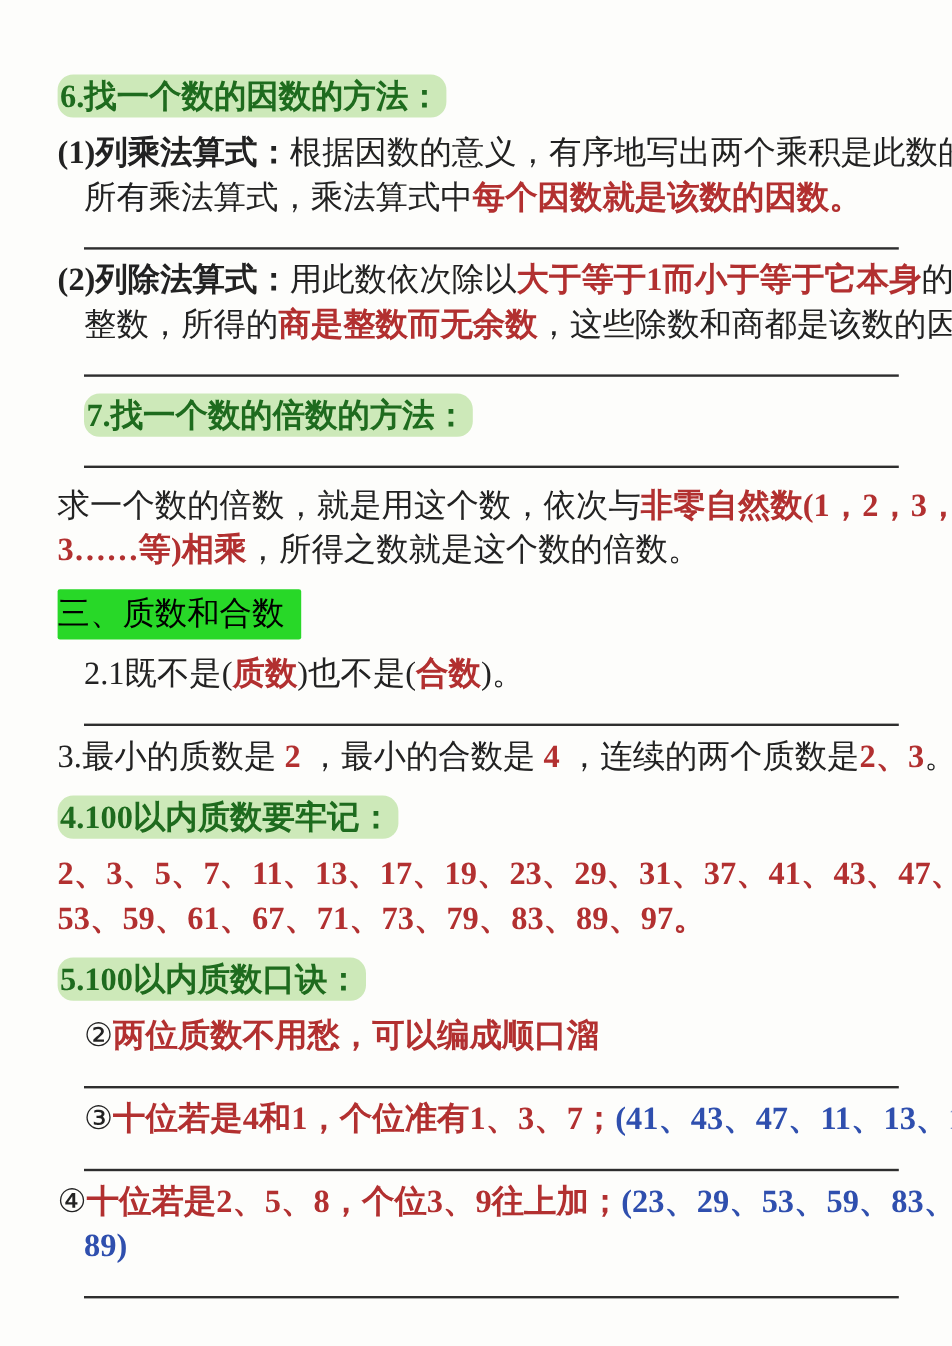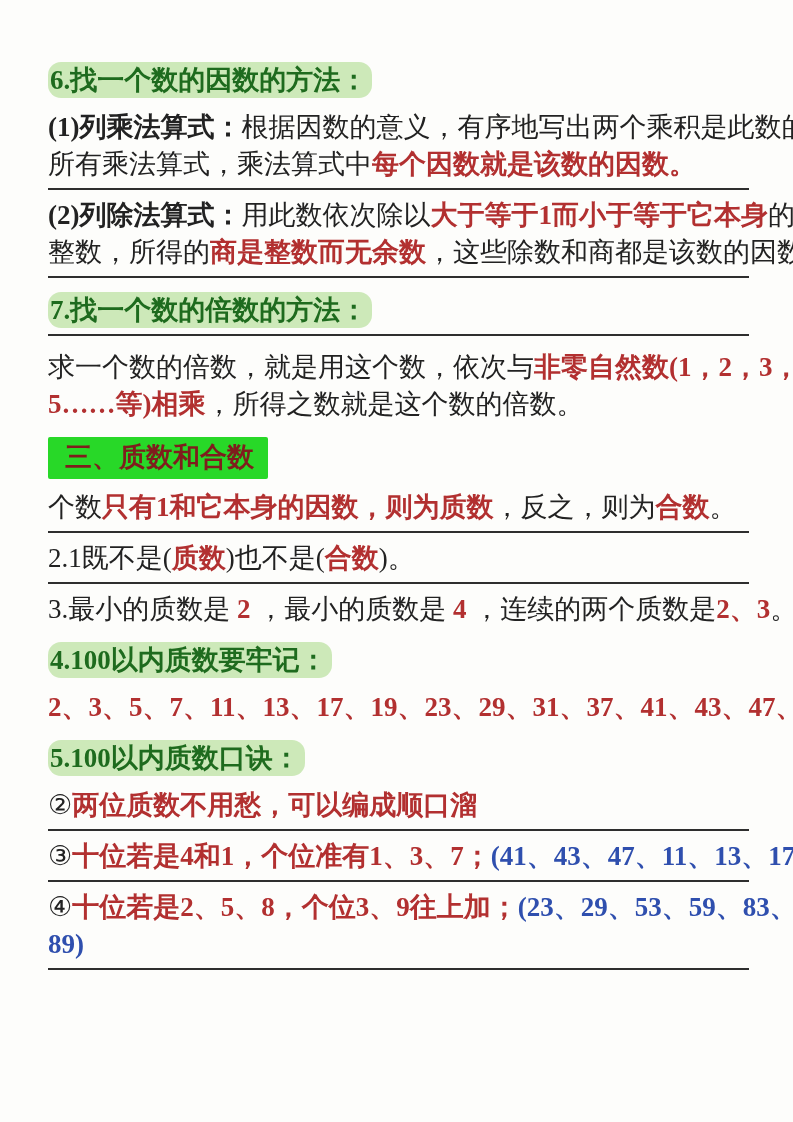--- a/index.html
+++ b/index.html
@@ -11,58 +11,58 @@
     width:793px;height:1122px;background:var(--paper);
     font-family:"Liberation Serif","DejaVu Serif",serif;
     overflow:hidden;
   }
   #doc{
     box-sizing:border-box;width:793px;height:1122px;
     padding:62px 44px 0 48px;
     font-size:27px;color:var(--ink);
   }
   .line{line-height:37px;white-space:nowrap;}
-  .rule{border-bottom:2px solid var(--rule);padding-bottom:5px;margin-bottom:7px;}
+  .rule{border-bottom:2px solid var(--rule);padding-bottom:23px;margin-bottom:7px;margin-left:22px;}
   .hgap-t{margin-top:14px;}
   .hgap-b{margin-bottom:10px;}
   .pgap-t{padding-top:6px;}
   .run{display:inline;}
   .k{color:var(--ink);}
   .kb{color:var(--ink);font-weight:bold;}
   .r{color:var(--red);font-weight:bold;}
   .b{color:var(--blue);font-weight:bold;}
   .g{
     color:var(--green-dark);font-weight:bold;
     background:var(--green-hl);padding:3px 5px 3px 2px;
     border-radius:13px;
   }
   .boxwrap{line-height:40px;}
   .boxt{
-    display:inline-block;background:var(--green-box);color:#7f1d1d;
-    font-weight:bold;padding:2px 14px 4px 17px;border-radius:2px;
+    display:inline-block;background:var(--green-box);color:#000000;
+    font-weight:normal;padding:2px 14px 4px 0;border-radius:2px;
     line-height:36px;
   }
 </style>
 </head>
 <body>
 
 <main id="doc">
     <div class="line hgap-b"><span class="run g">6.找一个数的因数的方法：</span></div>
     <div class="line"><span class="run kb">(1)列乘法算式：</span><span class="run k">根据因数的意义，有序地写出两个乘积是此数的</span></div>
     <div class="line rule"><span class="run k">所有乘法算式，乘法算式中</span><span class="run r">每个因数就是该数的因数。</span></div>
     <div class="line"><span class="run kb">(2)列除法算式：</span><span class="run k">用此数依次除以</span><span class="run r">大于等于1而小于等于它本身</span><span class="run k">的</span></div>
     <div class="line rule"><span class="run k">整数，所得的</span><span class="run r">商是整数而无余数</span><span class="run k">，这些除数和商都是该数的因数。</span></div>
     <div class="line rule hgap-t"><span class="run g">7.找一个数的倍数的方法：</span></div>
     <div class="line pgap-t"><span class="run k">求一个数的倍数，就是用这个数，依次与</span><span class="run r">非零自然数(1，2，3，4，</span></div>
-    <div class="line"><span class="run r">5……等)相乘</span><span class="run k">，所得之数就是这个数的倍数。</span></div>
+    <div class="line"><span class="run r">3……等)相乘</span><span class="run k">，所得之数就是这个数的倍数。</span></div>
     <div class="line boxwrap hgap-t hgap-b"><span class="run boxt">三、质数和合数</span></div>
-    <div class="line rule"><span class="run k">个数</span><span class="run r">只有1和它本身的因数，则为质数</span><span class="run k">，反之，则为</span><span class="run r">合数</span><span class="run k">。</span></div>
     <div class="line rule"><span class="run k">2.1既不是(</span><span class="run r">质数</span><span class="run k">)也不是(</span><span class="run r">合数</span><span class="run k">)。</span></div>
-    <div class="line"><span class="run k">3.最小的质数是 </span><span class="run r">2</span><span class="run k"> ，最小的质数是 </span><span class="run r">4</span><span class="run k"> ，连续的两个质数是</span><span class="run r">2、3</span><span class="run k">。</span></div>
+    <div class="line"><span class="run k">3.最小的质数是 </span><span class="run r">2</span><span class="run k"> ，最小的合数是 </span><span class="run r">4</span><span class="run k"> ，连续的两个质数是</span><span class="run r">2、3</span><span class="run k">。</span></div>
     <div class="line hgap-t hgap-b"><span class="run g">4.100以内质数要牢记：</span></div>
     <div class="line"><span class="run r">2、3、5、7、11、13、17、19、23、29、31、37、41、43、47、</span></div>
+    <div class="line"><span class="run r">53、59、61、67、71、73、79、83、89、97。</span></div>
     <div class="line hgap-t hgap-b"><span class="run g">5.100以内质数口诀：</span></div>
     <div class="line rule"><span class="run k">②</span><span class="run r">两位质数不用愁，可以编成顺口溜</span></div>
     <div class="line rule"><span class="run k">③</span><span class="run r">十位若是4和1，个位准有1、3、7；</span><span class="run b">(41、43、47、11、13、17)</span></div>
     <div class="line"><span class="run k">④</span><span class="run r">十位若是2、5、8，个位3、9往上加；</span><span class="run b">(23、29、53、59、83、</span></div>
     <div class="line rule"><span class="run b">89)</span></div>
     <div class="line"></div>
   </main>
 
 </body></html>

